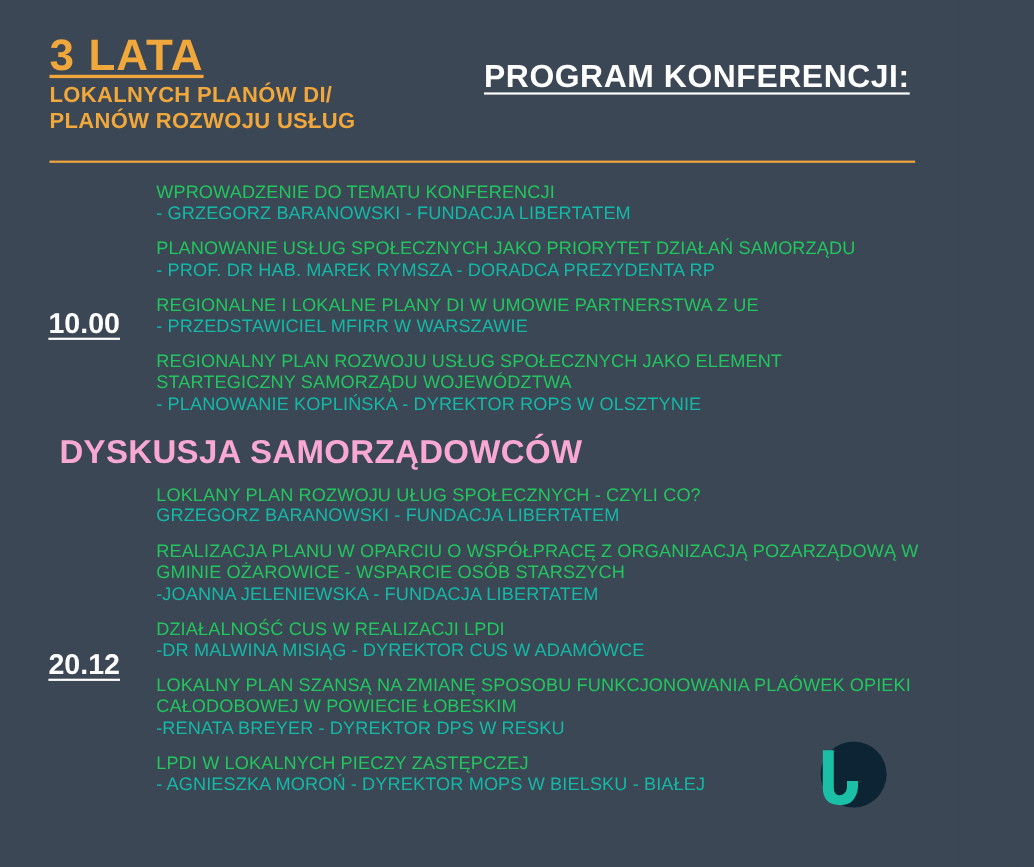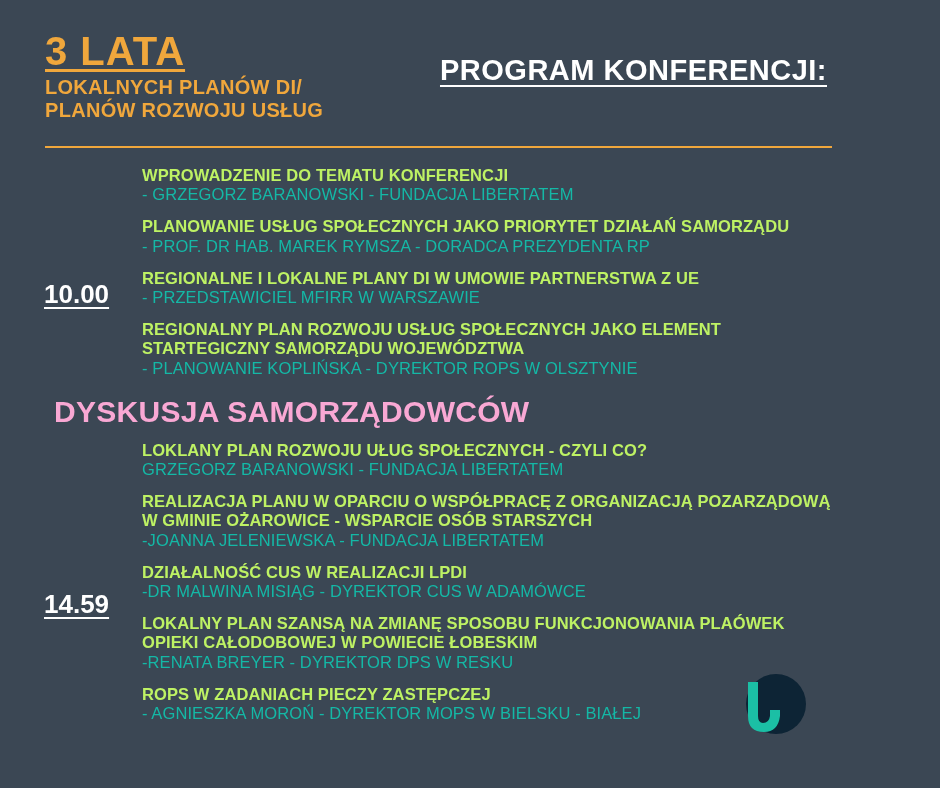--- a/index.html
+++ b/index.html
@@ -102,22 +102,22 @@
   }
   .items-col {
     flex: 1;
   }
   .item {
     margin-bottom: 12px;
   }
   .item:last-child { margin-bottom: 0; }
   .item-title {
     font-size: 16.5px;
-    font-weight: bold;
-    color: #bef264;
+    font-weight: normal;
+    color: #22c55e;
     line-height: 1.18;
     letter-spacing: 0.1px;
   }
   .item-speaker {
     font-size: 16.5px;
     font-weight: normal;
     color: #14b8a6;
     line-height: 1.2;
     letter-spacing: 0.1px;
   }
@@ -177,41 +177,41 @@
           <div class="item-title">REGIONALNY PLAN ROZWOJU USŁUG SPOŁECZNYCH JAKO ELEMENT STARTEGICZNY SAMORZĄDU WOJEWÓDZTWA</div>
           <div class="item-speaker">- PLANOWANIE KOPLIŃSKA -  DYREKTOR ROPS W OLSZTYNIE</div>
         </div>
       </div>
     </div>
 
     <div class="section-heading">DYSKUSJA SAMORZĄDOWCÓW</div>
 
     <div class="block">
       <div class="time-col">
-        <div class="time">14.59</div>
+        <div class="time">20.12</div>
       </div>
       <div class="items-col">
         <div class="item">
           <div class="item-title">LOKLANY PLAN ROZWOJU UŁUG SPOŁECZNYCH  - CZYLI CO?</div>
           <div class="item-speaker">GRZEGORZ BARANOWSKI - FUNDACJA LIBERTATEM</div>
         </div>
         <div class="item">
           <div class="item-title">REALIZACJA PLANU W OPARCIU O WSPÓŁPRACĘ Z ORGANIZACJĄ POZARZĄDOWĄ W GMINIE OŻAROWICE - WSPARCIE OSÓB STARSZYCH</div>
           <div class="item-speaker">-JOANNA JELENIEWSKA - FUNDACJA LIBERTATEM</div>
         </div>
         <div class="item">
           <div class="item-title">DZIAŁALNOŚĆ CUS W REALIZACJI LPDI</div>
           <div class="item-speaker">-DR MALWINA MISIĄG - DYREKTOR CUS W ADAMÓWCE</div>
         </div>
         <div class="item">
           <div class="item-title">LOKALNY PLAN SZANSĄ NA ZMIANĘ SPOSOBU FUNKCJONOWANIA PLAÓWEK OPIEKI CAŁODOBOWEJ W POWIECIE ŁOBESKIM</div>
           <div class="item-speaker">-RENATA BREYER - DYREKTOR DPS W RESKU</div>
         </div>
         <div class="item">
-          <div class="item-title">ROPS W ZADANIACH PIECZY ZASTĘPCZEJ</div>
+          <div class="item-title">LPDI W LOKALNYCH PIECZY ZASTĘPCZEJ</div>
           <div class="item-speaker">- AGNIESZKA MOROŃ - DYREKTOR MOPS W BIELSKU - BIAŁEJ</div>
         </div>
       </div>
     </div>
 
   </div>
 
   <div class="logo">
     <svg width="86" height="80" viewBox="0 0 86 80" xmlns="http://www.w3.org/2000/svg">
       <circle cx="48" cy="38" r="30" fill="#0d2435"></circle>

